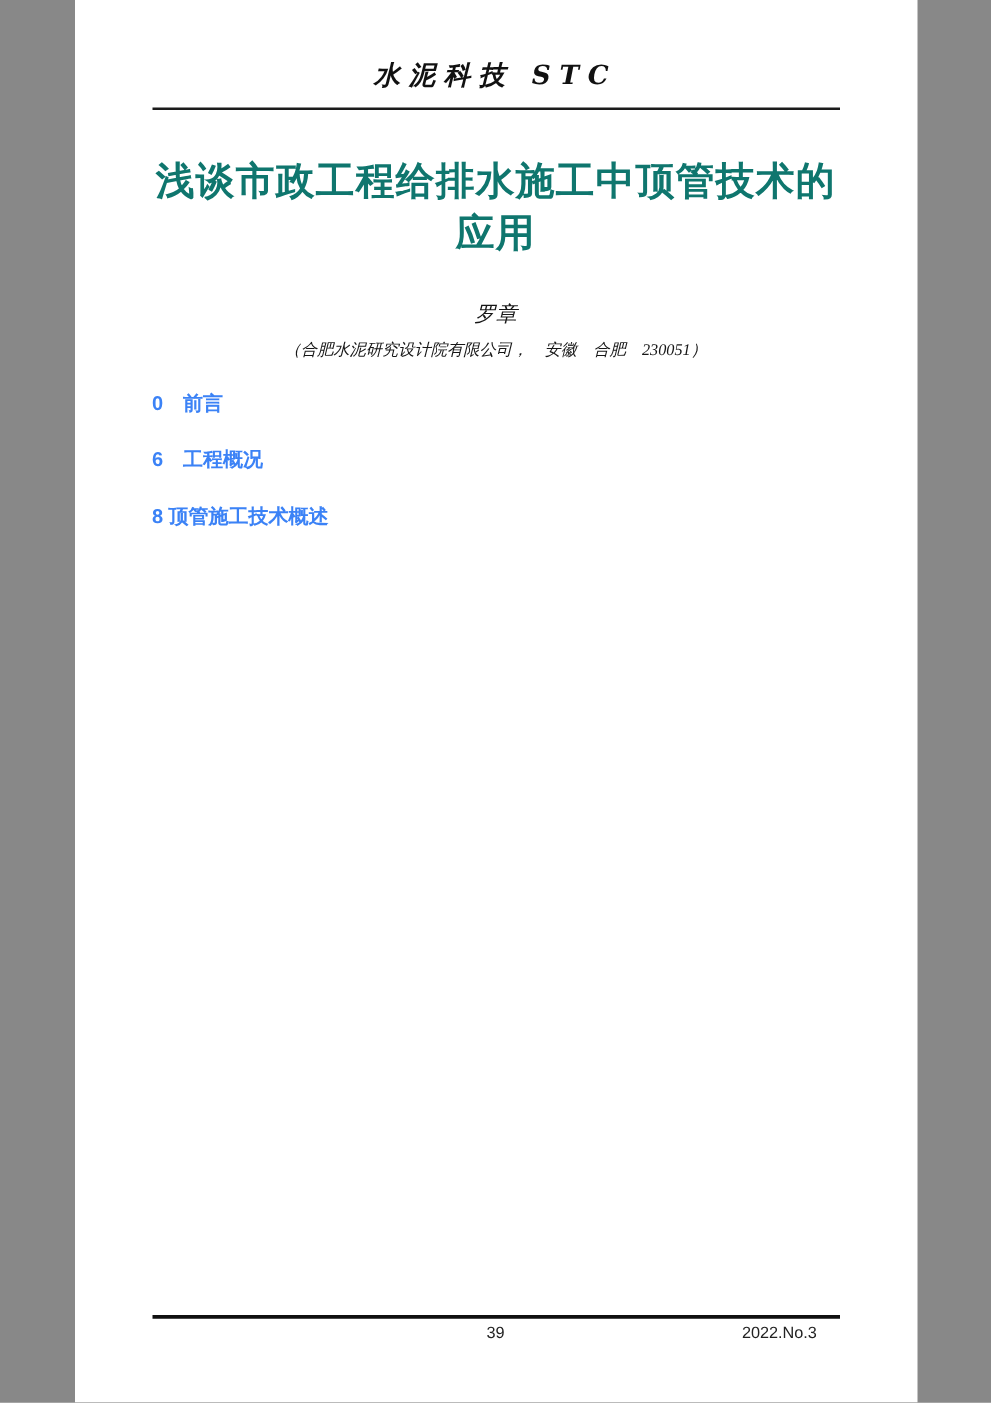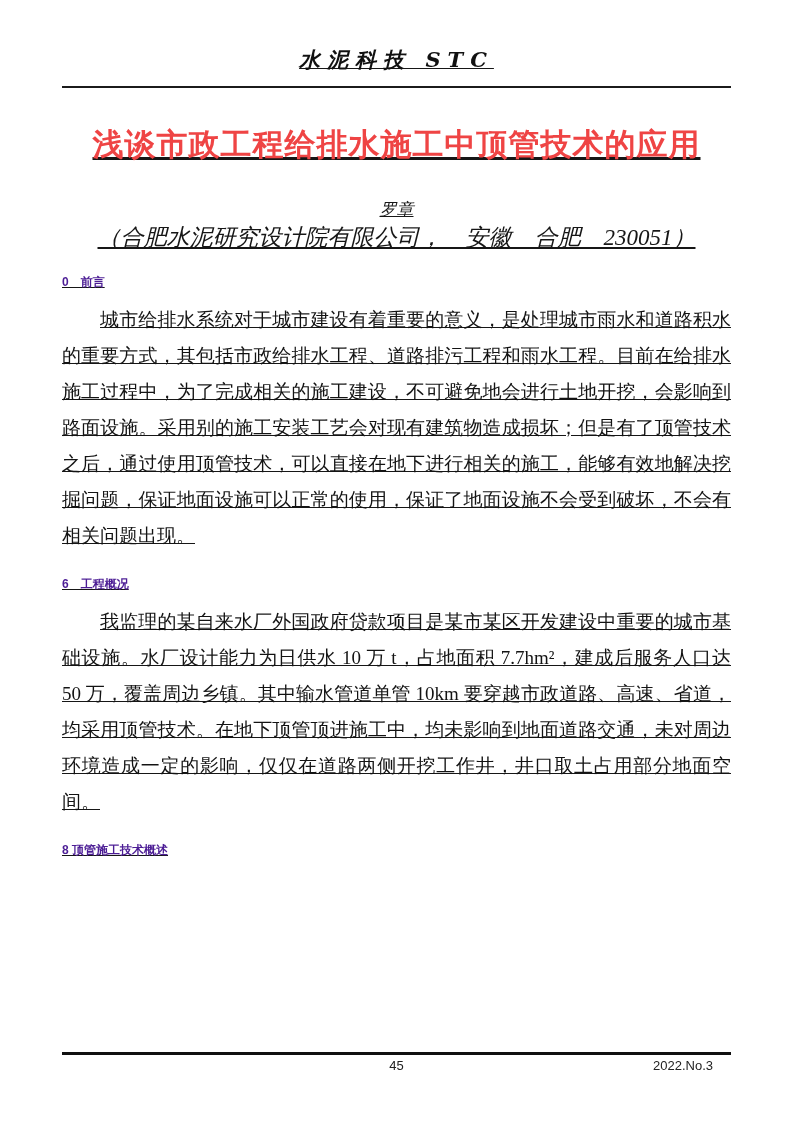--- a/index.html
+++ b/index.html
@@ -1,27 +1,26 @@
 <!DOCTYPE html>
 <html><head>
 <meta charset="utf-8">
 <style>
   * { margin: 0; padding: 0; box-sizing: border-box; }
   html, body { background: #888; }
   .page {
     position: relative;
-    width: 793px;
+    width: 674px;
     height: 1122px;
     margin: 0 auto;
     background: #ffffff;
     color: #161616;
     padding: 0 62px;
     overflow: hidden;
     font-family: "Liberation Serif", "DejaVu Serif", serif;
-    text-decoration: underline;
   }
   
   .journal-header {
     padding-top: 46px;
     padding-bottom: 12px;
     text-align: center;
     border-bottom: 2px solid #1b1b1b;
   }
   .journal-title {
     font-family: "DejaVu Serif", serif;
@@ -33,47 +32,47 @@
   }
   
   .article-title {
     margin-top: 36px;
     text-align: center;
     font-family: "Liberation Sans", "DejaVu Sans", sans-serif;
     font-weight: 700;
     font-size: 31px;
     letter-spacing: 1px;
     line-height: 42px;
-    color: #ef4444;
+    color: #0f766e;
   }
   .author-line {
     margin-top: 32px;
     text-align: center;
     font-style: italic;
     font-size: 17px;
     line-height: 24px;
   }
   .affiliation-line {
     margin-top: 2px;
     text-align: center;
     font-style: italic;
-    font-size: 23px;
+    font-size: 13px;
     line-height: 28px;
     white-space: pre-wrap;
   }
   
   .section-heading {
     font-family: "Liberation Sans", "DejaVu Sans", sans-serif;
     font-weight: 700;
-    font-size: 12px;
+    font-size: 16px;
     line-height: 30px;
     margin-top: 15px;
     margin-bottom: 5px;
     white-space: pre-wrap;
-    color: #4c1d95;
+    color: #3b82f6;
   }
   .body-paragraph {
     font-size: 19px;
     line-height: 36px;
     text-align: justify;
     text-indent: 2em;
     color: #131313;
   }
   
   .page-footer {
@@ -107,30 +106,28 @@
   </div>
 
   <h1 class="article-title">浅谈市政工程给排水施工中顶管技术的应用</h1>
 
   <div class="author-line">罗章</div>
 
   <div class="affiliation-line">（合肥水泥研究设计院有限公司，　安徽　合肥　230051）</div>
 
   <div>
     <h2 class="section-heading">0　前言</h2>
-    <p class="body-paragraph">城市给排水系统对于城市建设有着重要的意义，是处理城市雨水和道路积水的重要方式，其包括市政给排水工程、道路排污工程和雨水工程。目前在给排水施工过程中，为了完成相关的施工建设，不可避免地会进行土地开挖，会影响到路面设施。采用别的施工安装工艺会对现有建筑物造成损坏；但是有了顶管技术之后，通过使用顶管技术，可以直接在地下进行相关的施工，能够有效地解决挖掘问题，保证地面设施可以正常的使用，保证了地面设施不会受到破坏，不会有相关问题出现。</p>
   </div>
 
   <div>
     <h2 class="section-heading">6　工程概况</h2>
-    <p class="body-paragraph">我监理的某自来水厂外国政府贷款项目是某市某区开发建设中重要的城市基础设施。水厂设计能力为日供水 10 万 t，占地面积 7.7hm²，建成后服务人口达 50 万，覆盖周边乡镇。其中输水管道单管 10km 要穿越市政道路、高速、省道，均采用顶管技术。在地下顶管顶进施工中，均未影响到地面道路交通，未对周边环境造成一定的影响，仅仅在道路两侧开挖工作井，井口取土占用部分地面空间。</p>
   </div>
 
   <div>
     <h2 class="section-heading">8 顶管施工技术概述</h2>
   </div>
 
   <div class="page-footer">
-    <span class="page-number">45</span>
+    <span class="page-number">39</span>
     <span class="issue-number">2022.No.3</span>
   </div>
 
 </div>
 
 </body></html>

